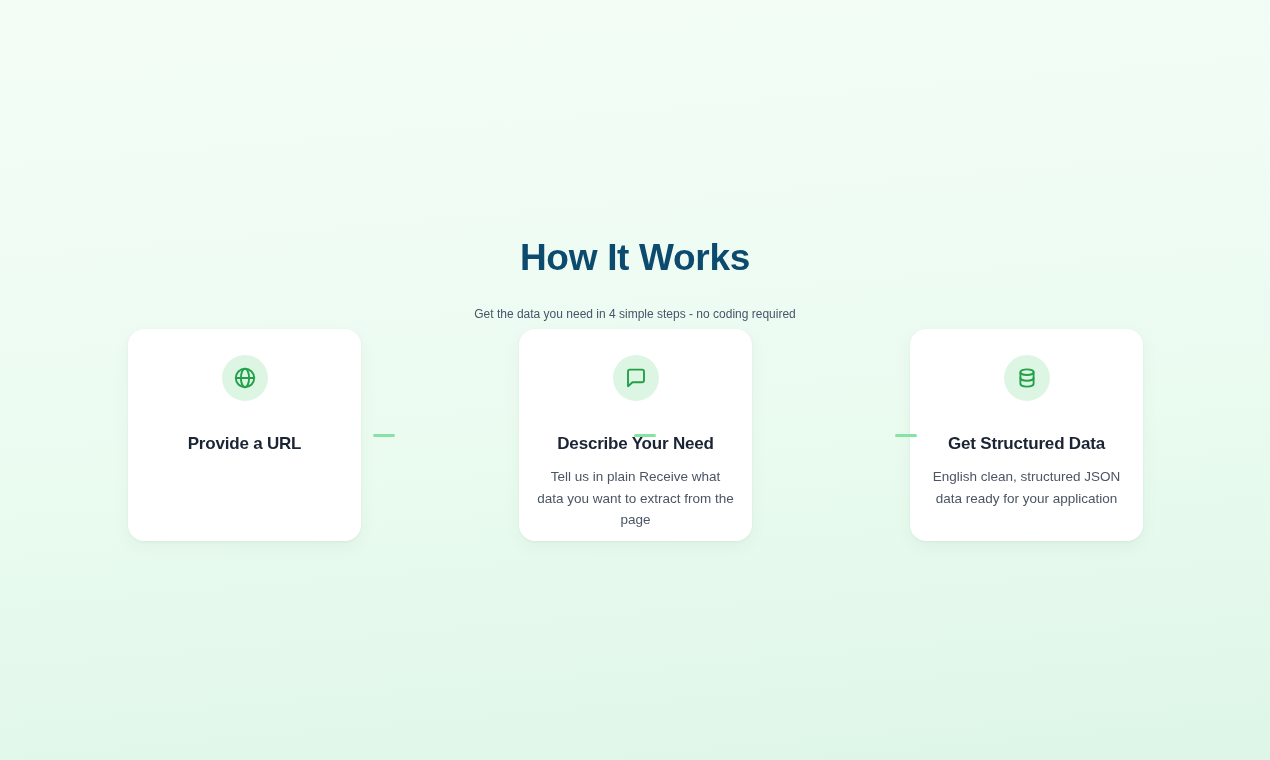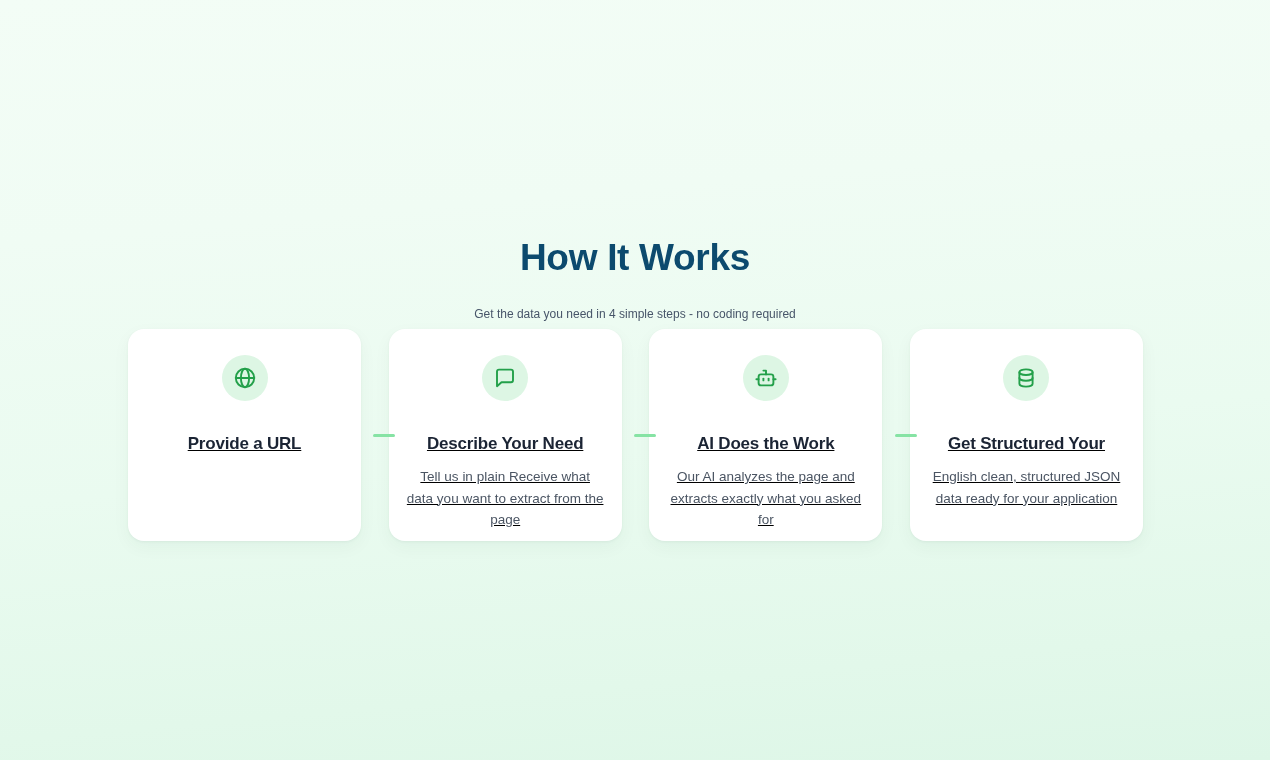--- a/index.html
+++ b/index.html
@@ -49,21 +49,20 @@
 
   .steps-row {
     position: absolute;
     top: 329px;
     left: 128px;
     width: 1015px;
     height: 212px;
     display: flex;
     justify-content: space-between;
     align-items: flex-start;
-    text-decoration: underline;
   }
 
   .step-card {
     position: relative;
     width: 233px;
     height: 212px;
     box-sizing: border-box;
     background: #ffffff;
     border-radius: 16px;
     box-shadow: 0 1px 3px rgba(16, 50, 30, 0.05), 0 6px 18px rgba(16, 60, 35, 0.045);
@@ -142,44 +141,30 @@
     <div class="step-card">
       <div class="icon-badge">
         <svg width="24" height="24" viewBox="0 0 24 24" fill="none" stroke="#23a04a" stroke-width="1.9" stroke-linecap="round" stroke-linejoin="round">
           <path d="M20 14.2c0 1.1-.9 2-2 2H8.5L4 20.2V5.6c0-1.1.9-2 2-2h12c1.1 0 2 .9 2 2z"></path>
         </svg>
       </div>
       <h3 class="step-title">Describe Your Need</h3>
       <p class="step-desc">Tell us in plain Receive what data you want to extract from the page</p>
     </div>
 
-    <div class="step-card">
-      <div class="icon-badge">
-        <svg width="24" height="24" viewBox="0 0 24 24" fill="none" stroke="#23a04a" stroke-width="1.9" stroke-linecap="round" stroke-linejoin="round">
-          <rect x="4.6" y="8.4" width="14.8" height="11" rx="2.4"></rect>
-          <path d="M12 8.4V4.6h-2.6"></path>
-          <line x1="2.4" y1="13.2" x2="4.6" y2="13.2"></line>
-          <line x1="19.4" y1="13.2" x2="21.6" y2="13.2"></line>
-          <line x1="9.4" y1="12.6" x2="9.4" y2="14.4"></line>
-          <line x1="14.6" y1="12.6" x2="14.6" y2="14.4"></line>
-        </svg>
-      </div>
-      <h3 class="step-title">AI Does the Work</h3>
-      <p class="step-desc">Our AI analyzes the page and extracts exactly what you asked for</p>
-    </div>
 
     <div class="step-card">
       <div class="icon-badge">
         <svg width="24" height="24" viewBox="0 0 24 24" fill="none" stroke="#23a04a" stroke-width="1.9" stroke-linecap="round" stroke-linejoin="round">
           <ellipse cx="12" cy="6.2" rx="6.6" ry="2.8"></ellipse>
           <path d="M5.4 6.2v11.6c0 1.55 2.96 2.8 6.6 2.8s6.6-1.25 6.6-2.8V6.2"></path>
           <path d="M5.4 12c0 1.55 2.96 2.8 6.6 2.8s6.6-1.25 6.6-2.8"></path>
         </svg>
       </div>
-      <h3 class="step-title">Get Structured Your</h3>
+      <h3 class="step-title">Get Structured Data</h3>
       <p class="step-desc">English clean, structured JSON data ready for your application</p>
     </div>
 
     <div class="connector c1"></div>
     <div class="connector c2"></div>
     <div class="connector c3"></div>
 
   </div>
 </div>
 

